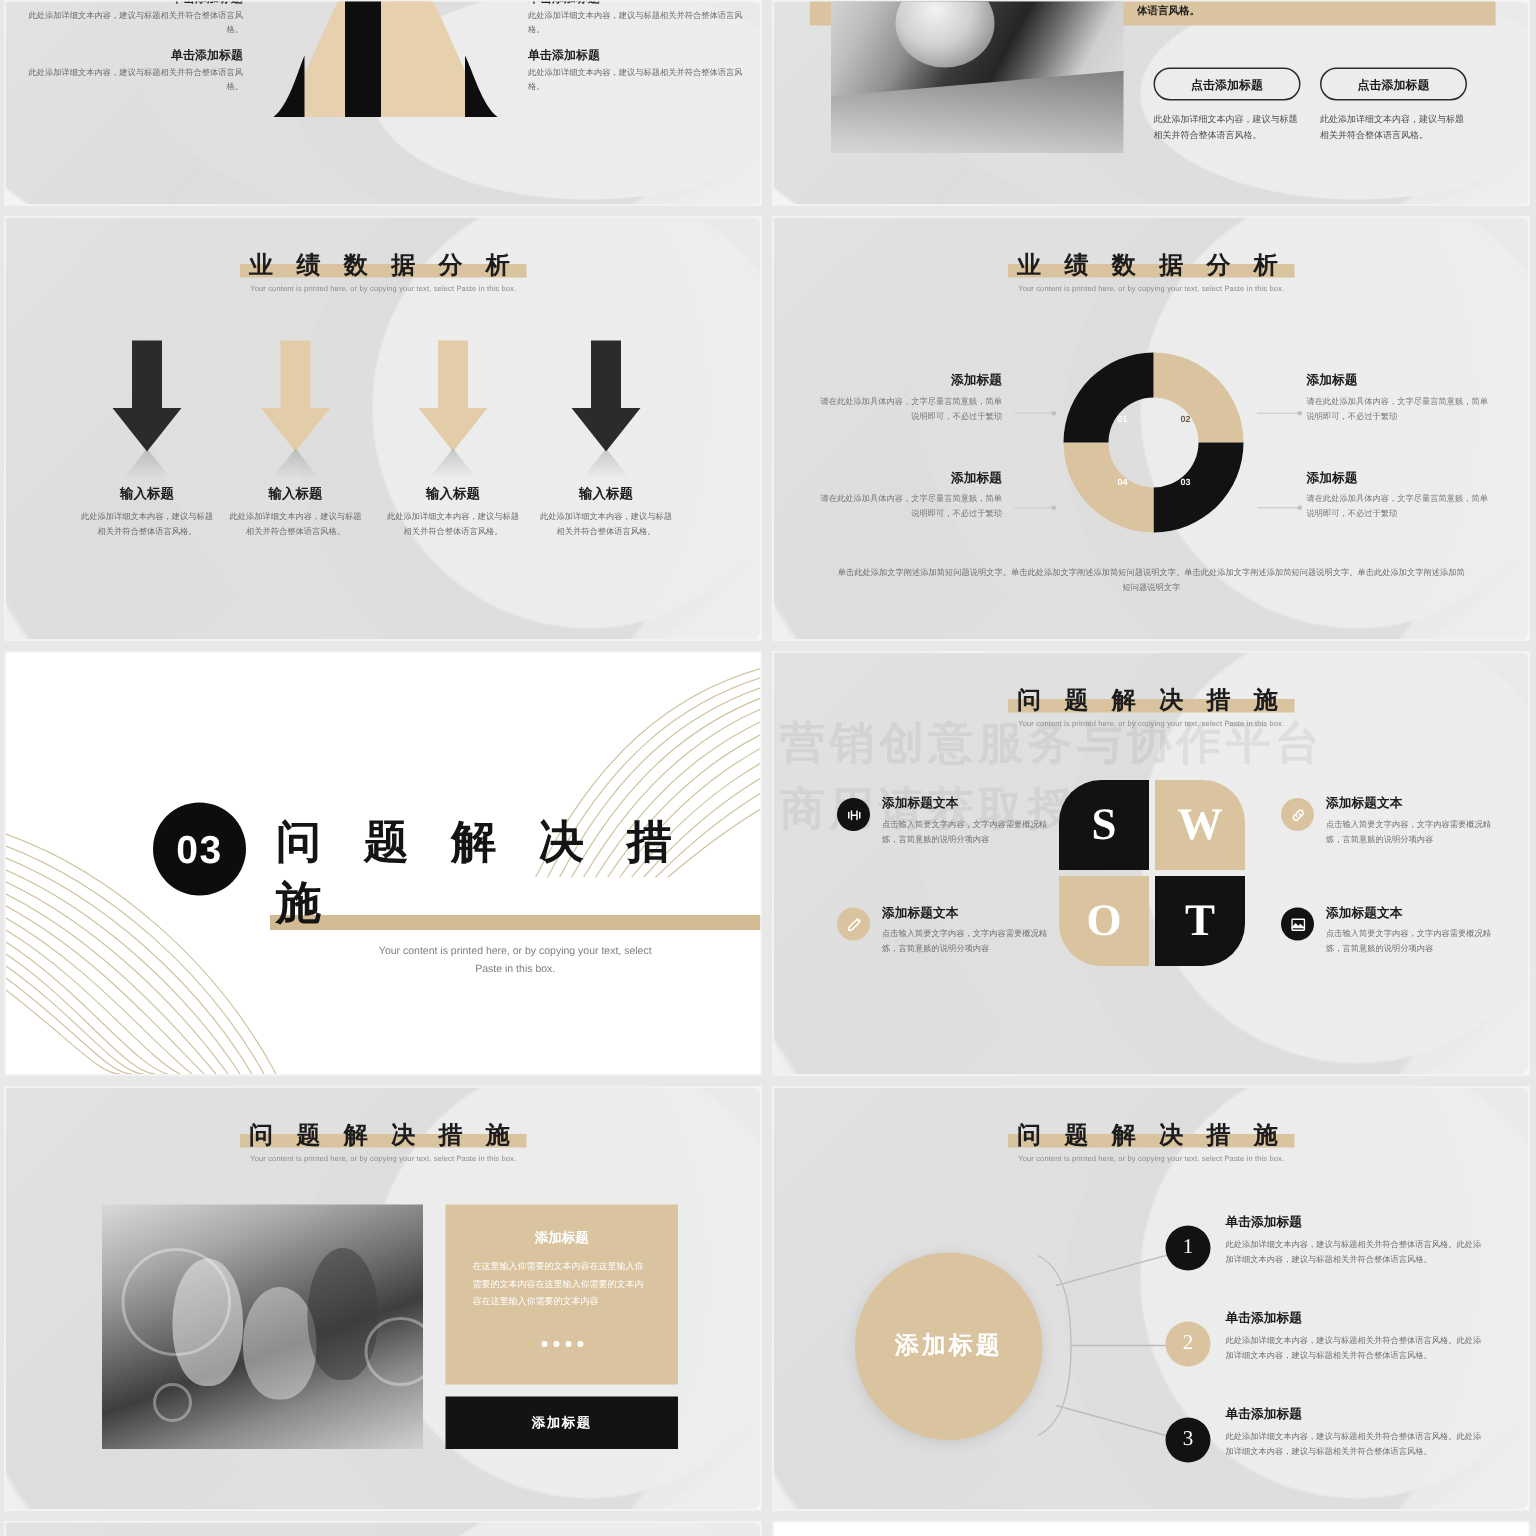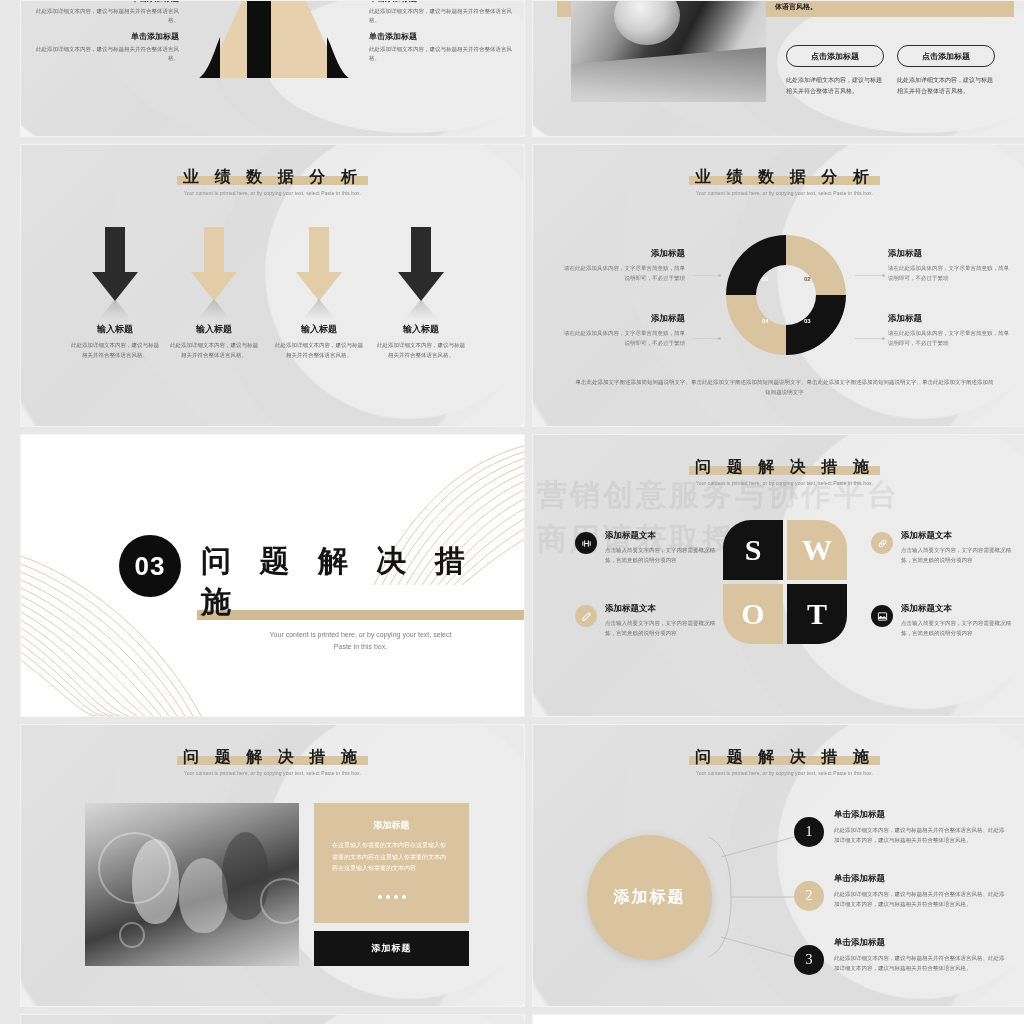--- a/index.html
+++ b/index.html
@@ -10,21 +10,21 @@
     overflow: hidden;
   }
   .grid {
     position: relative;
     width: 1024px; height: 1024px;
     display: grid;
     grid-template-columns: 505px 505px;
     grid-template-rows: 137px 283px 283px 283px 283px;
     column-gap: 7px;
     row-gap: 7px;
-    padding: 0 20px;
+    padding: 0 3px;
   }
   .slide {
     position: relative;
     overflow: hidden;
     background: #fcfcfc;
     border: 1px solid #f2f2f2;
   }
   
   .bg-swirl { position:absolute; inset:0; overflow:hidden; pointer-events:none; }
   .bg-swirl::before {

